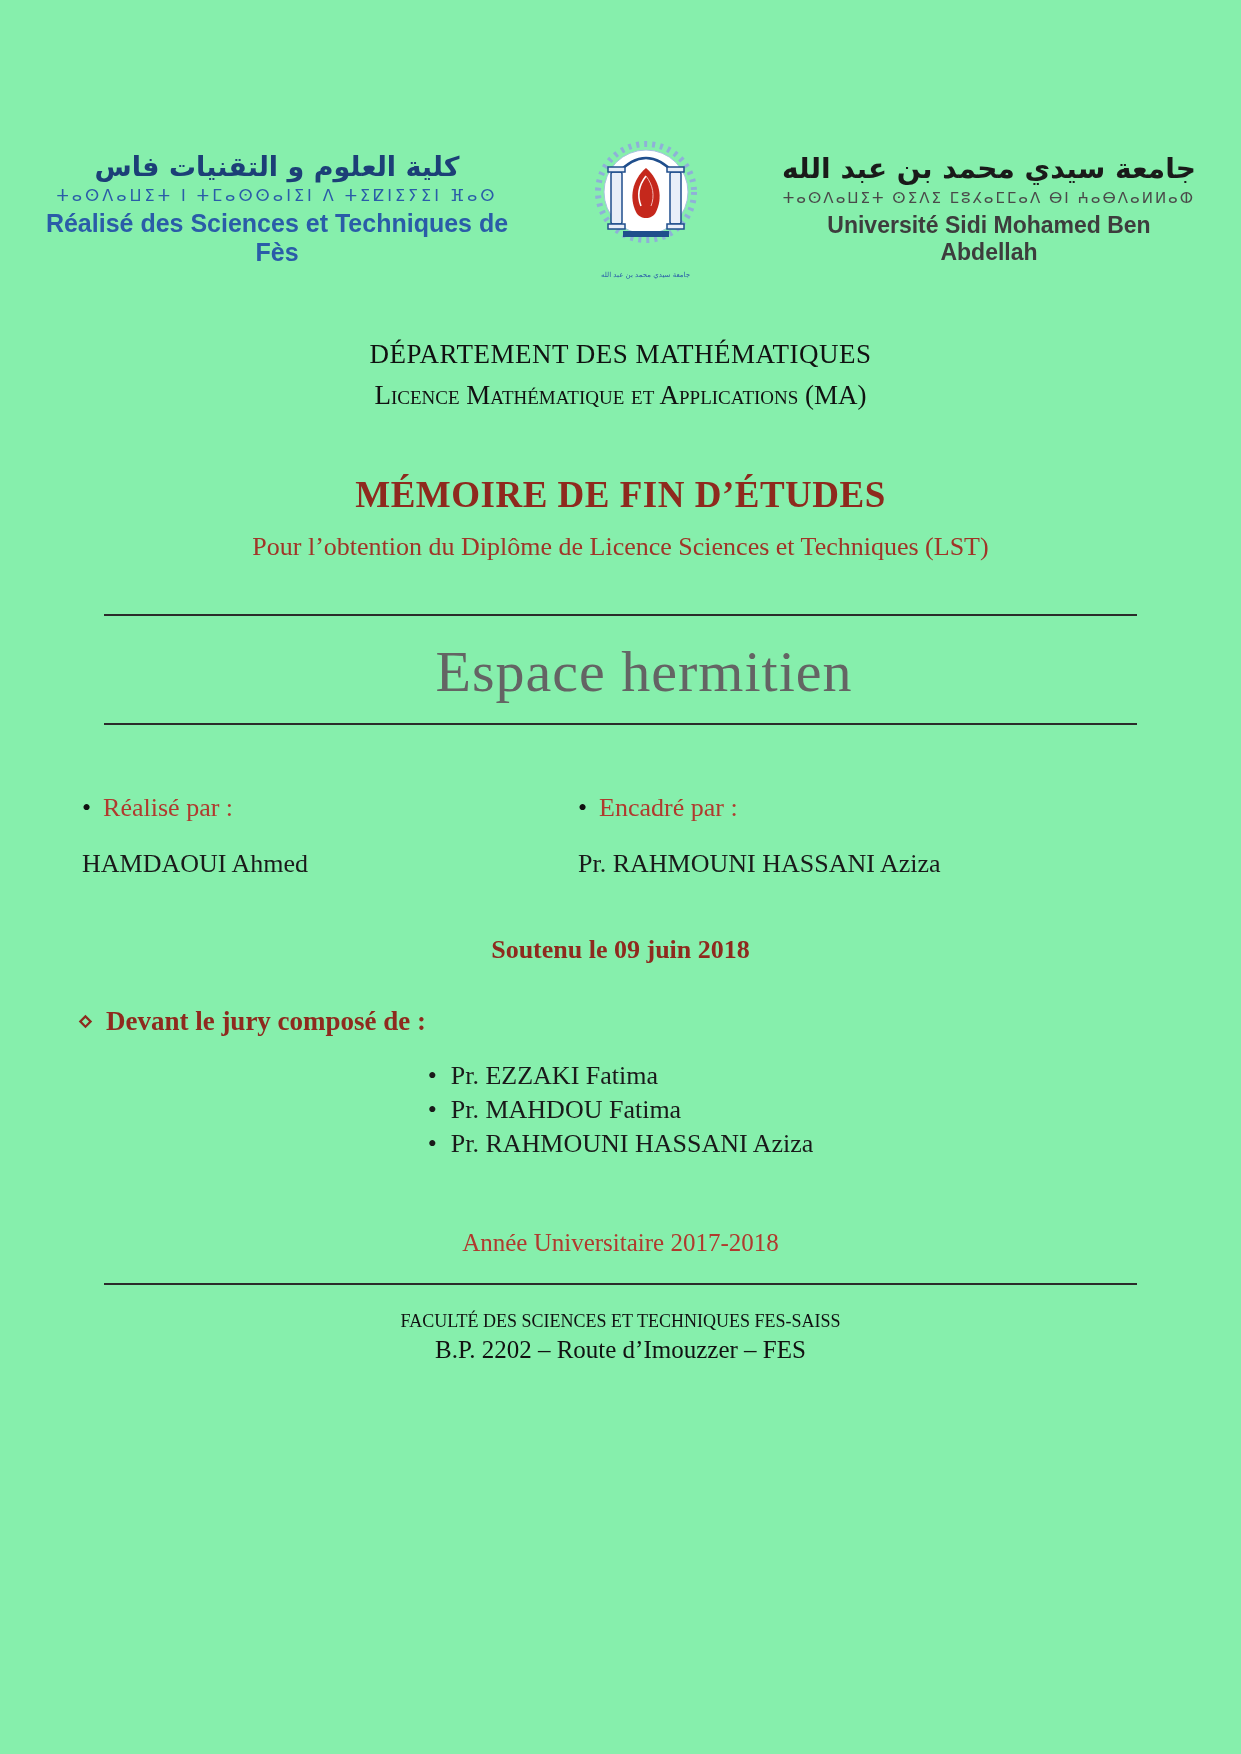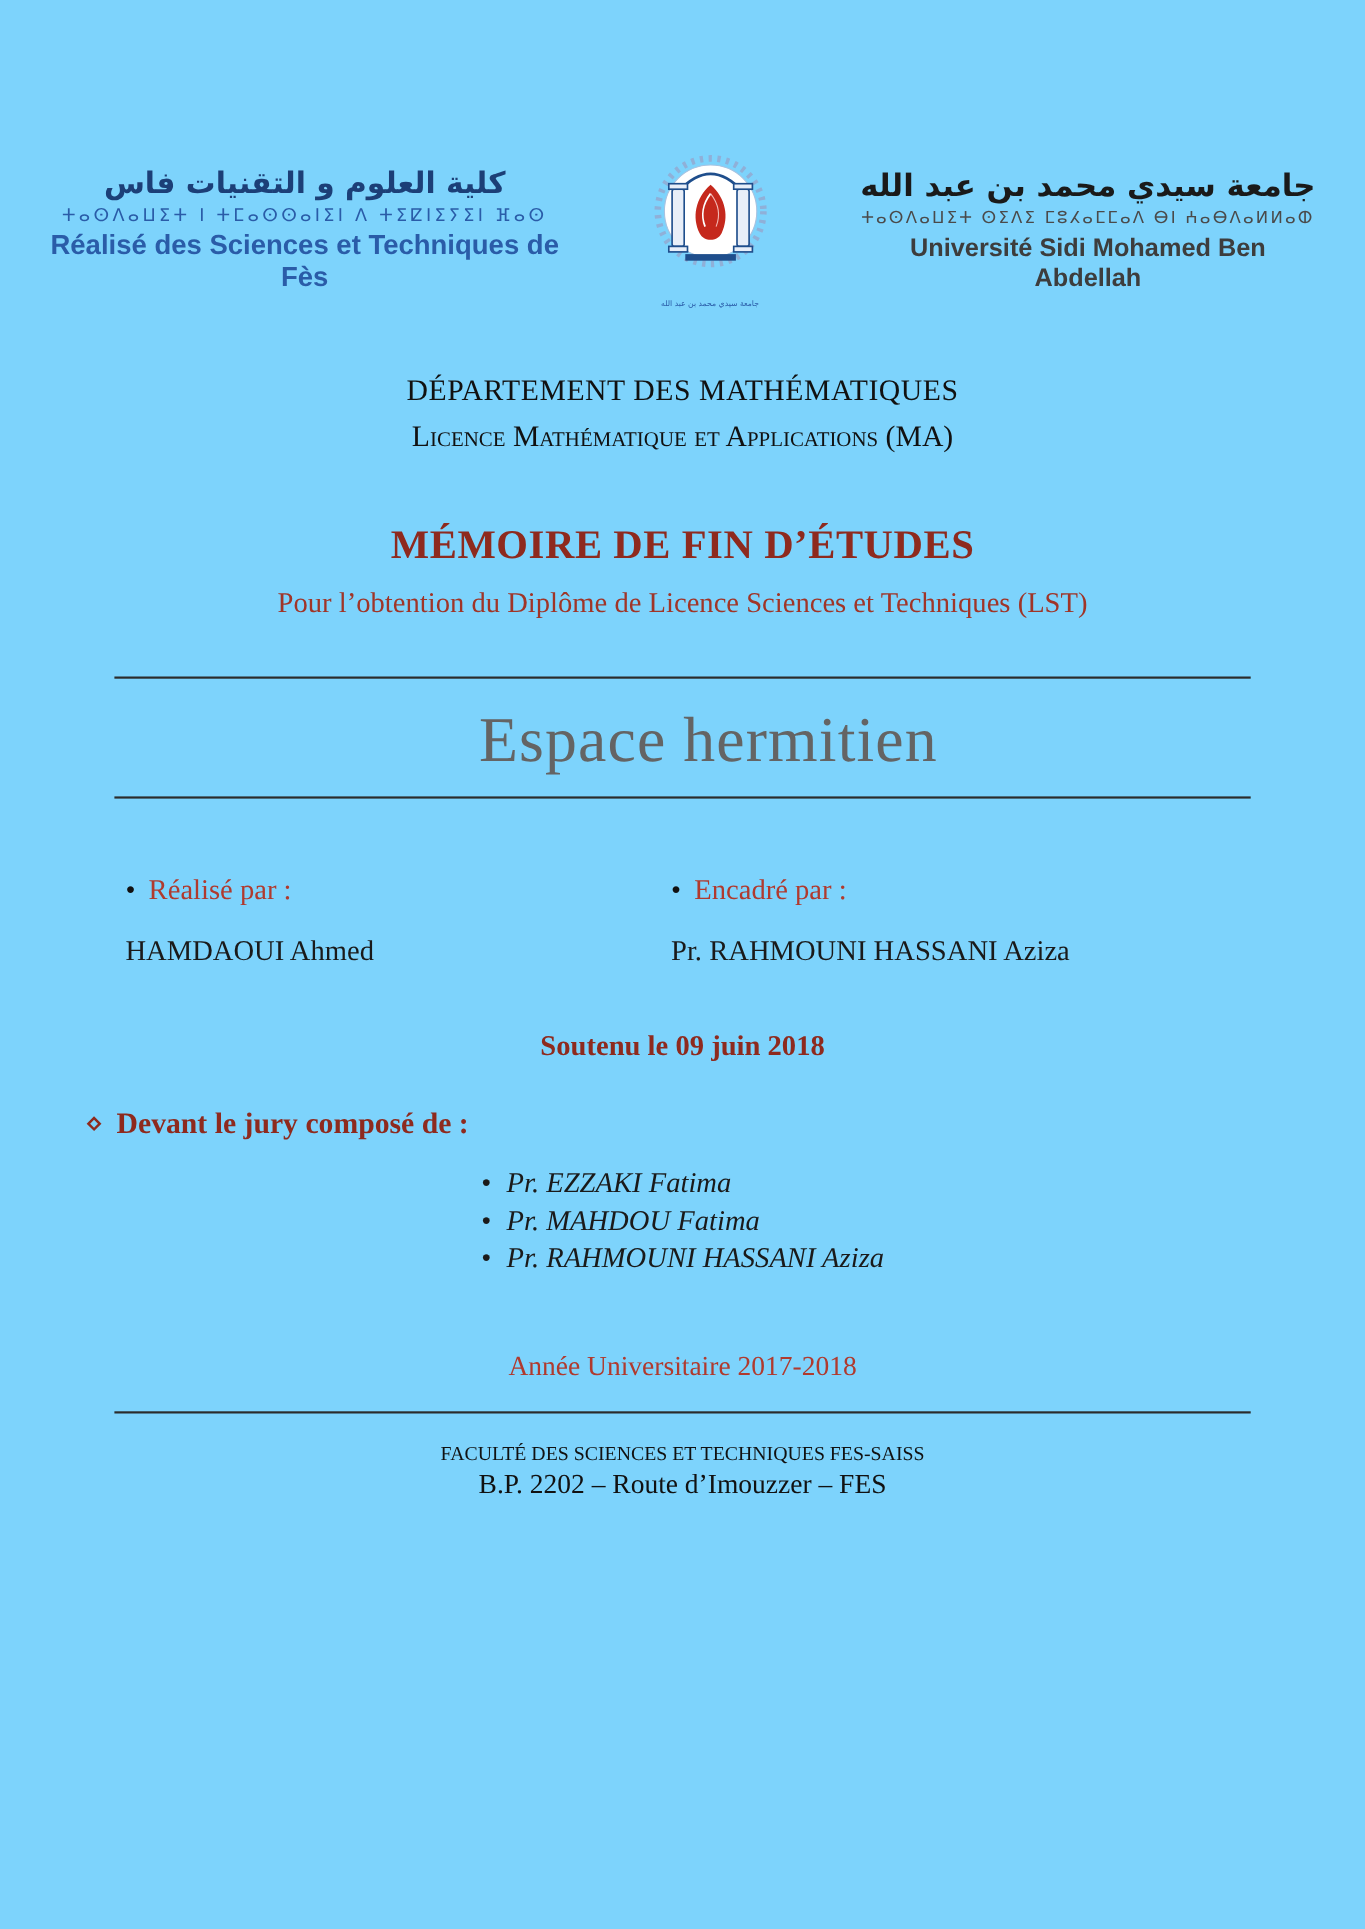--- a/index.html
+++ b/index.html
@@ -2,21 +2,21 @@
 <html><head>
 <meta charset="utf-8">
 <style>
   * { margin: 0; padding: 0; box-sizing: border-box; }
   html, body { background: #ffffff; }
   .page {
     position: relative;
     width: 1241px;
     height: 1754px;
     margin: 0 auto;
-    background: #7dd3fc;
+    background: #86efac;
     font-family: "Liberation Serif", "DejaVu Serif", serif;
     color: #1a1a1a;
     overflow: hidden;
   }
 
   
   .logos {
     margin-top: 138px;
     padding: 0 42px;
     display: flex;
@@ -95,21 +95,21 @@
     font-weight: 400;
     color: #646464;
     letter-spacing: 1px;
     margin-left: 47px;
   }
 
   
   .byline {
     margin-top: 68px;
     display: flex;
-    padding-left: 114px;
+    padding-left: 82px;
     padding-right: 60px;
   }
   .byline .col { width: 496px; }
   .byline .col + .col { flex: 1; }
   .byline .lbl { font-size: 26px; }
   .byline .bullet { color: #111111; margin-right: 12px; }
   .byline .red-label { color: #b03a2e; }
   .byline .nm { margin-top: 26px; font-size: 26px; color: #1a1a1a; }
 
   .soutenu {
@@ -129,21 +129,20 @@
   }
   .jury-head .diamond { margin-right: 12px; font-weight: normal; }
 
   .jury-wrap { margin-top: 22px; text-align: center; }
   .jury {
     display: inline-block;
     text-align: left;
     list-style: none;
     font-size: 26px;
     color: #1a1a1a;
-    font-style: italic;
   }
   .jury li { line-height: 34px; }
   .jury .bullet { margin-right: 14px; }
 
   .annee {
     margin-top: 68px;
     text-align: center;
     font-size: 25px;
     color: #b03a2e;
   }

